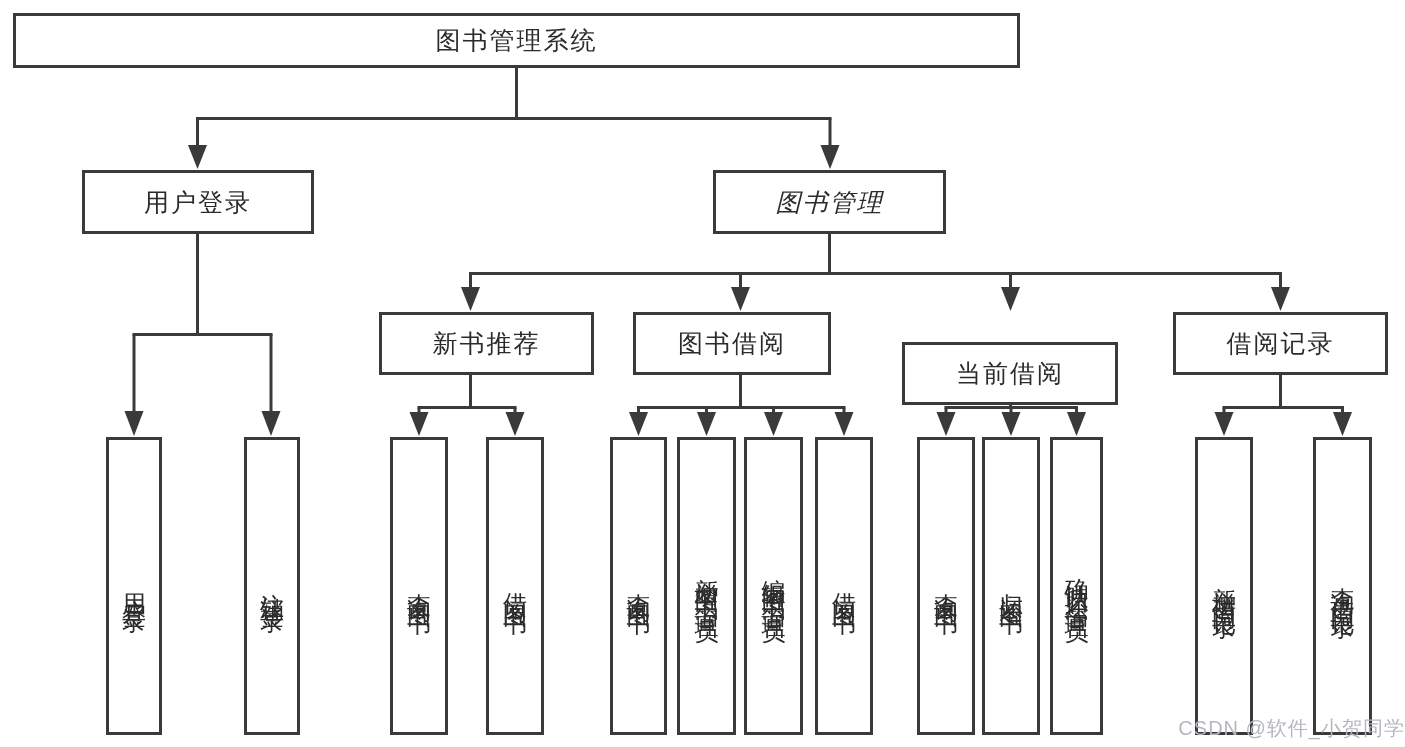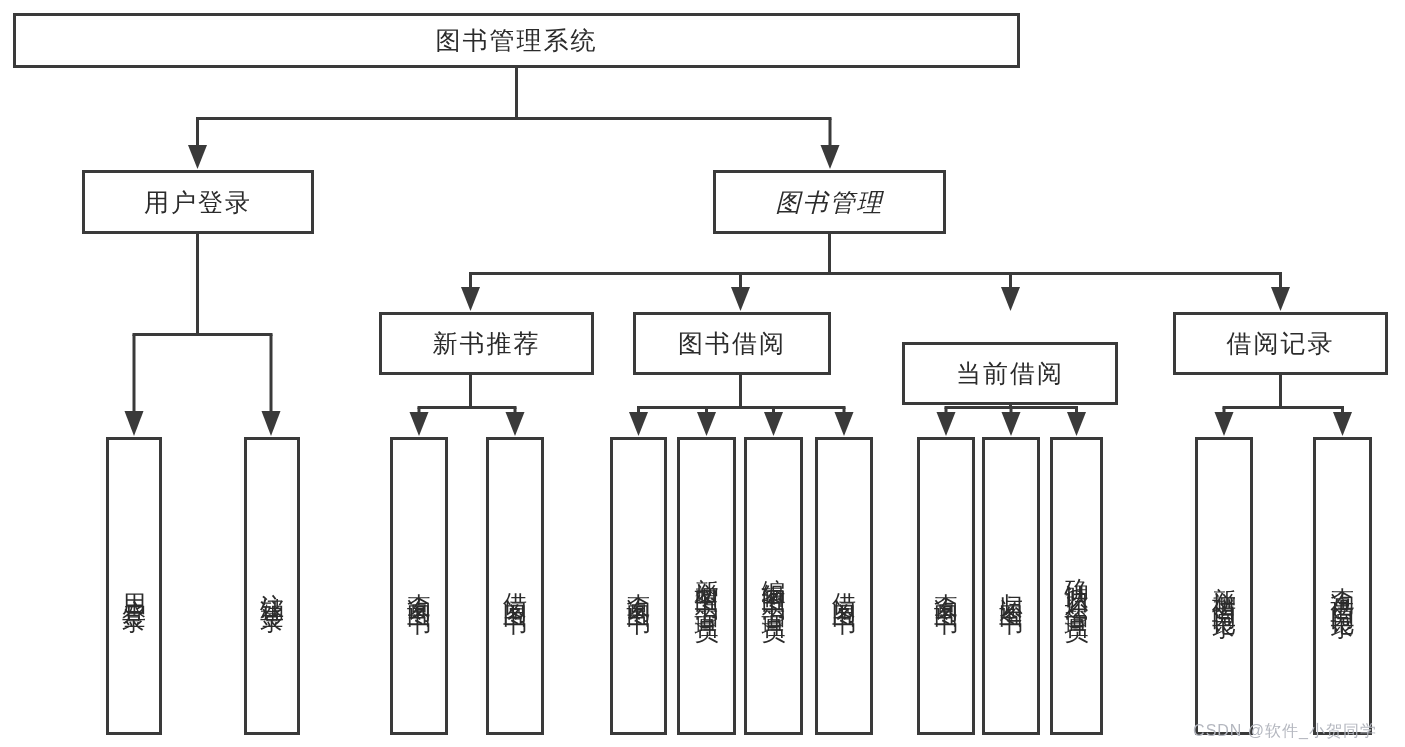--- a/index.html
+++ b/index.html
@@ -40,22 +40,22 @@
   #l-b1 { left:610px;  width:57px; }
   #l-b2 { left:677px;  width:59px; }
   #l-b3 { left:744px;  width:59px; }
   #l-b4 { left:815px;  width:58px; }
   #l-c1 { left:917px;  width:58px; }
   #l-c2 { left:982px;  width:58px; }
   #l-c3 { left:1050px; width:53px; }
   #l-r1 { left:1195px; width:58px; }
   #l-r2 { left:1313px; width:59px; }
   #watermark {
-    position:absolute; right:28px; bottom:5px; z-index:5;
-    font-size:16px; letter-spacing:1px; color:#b4b7bf;
+    position:absolute; right:0; bottom:5px; z-index:5;
+    font-size:20px; letter-spacing:1px; color:#b4b7bf;
   }
   .stroke { stroke:#3a3a3a; stroke-width:3; fill:none; }
   .head { fill:#3a3a3a; stroke:none; }
 </style>
 </head>
 <body>
 
 <div id="canvas">
 
   <svg id="connectors" width="1405" height="747" viewBox="0 0 1405 747">

